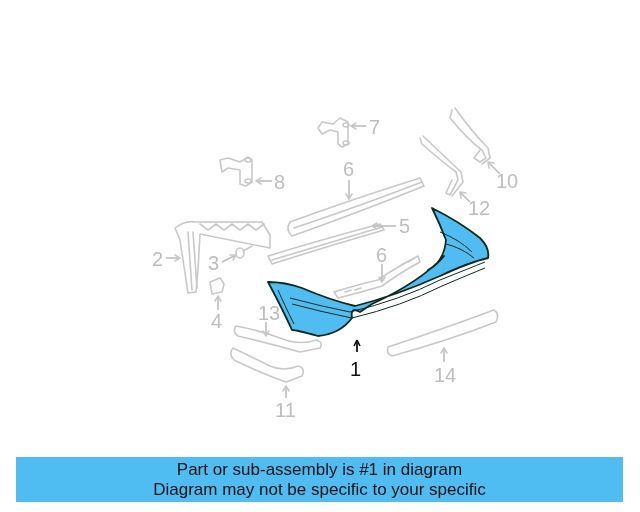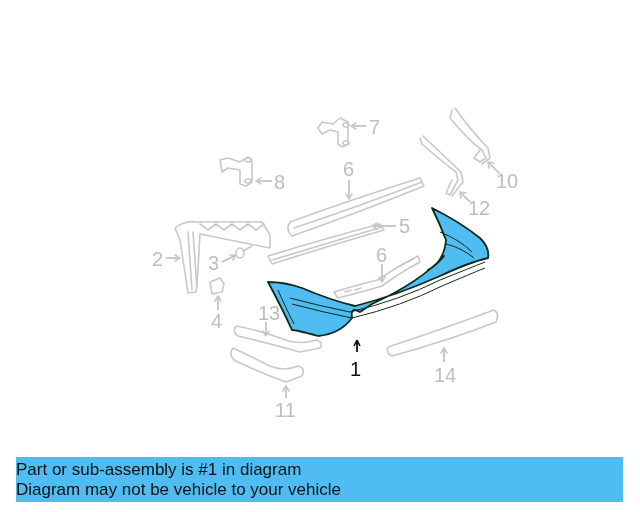--- a/index.html
+++ b/index.html
@@ -6,21 +6,21 @@
     body { width: 640px; height: 512px; position: relative; overflow: hidden; font-family: "Liberation Sans", sans-serif; }
     #diagram { position: absolute; left: 0; top: 0; width: 640px; height: 450px; }
     .callout { font-family: "Liberation Sans", sans-serif; font-size: 20px; fill: #bdbdbd; }
     .callout-main { font-family: "Liberation Sans", sans-serif; font-size: 20px; fill: #111111; }
     .ghost { fill: none; stroke: #c8c8c8; stroke-width: 1.6; stroke-linejoin: round; stroke-linecap: round; }
     .ghost-fill { fill: #ffffff; stroke: #c8c8c8; stroke-width: 1.6; stroke-linejoin: round; }
     .lead { stroke: #bdbdbd; stroke-width: 1.6; fill: none; }
     .lead-main { stroke: #111111; stroke-width: 1.8; fill: none; }
     #caption {
       position: absolute; left: 16px; top: 457px; width: 607px; height: 45px;
-      background: #4fbdf2; color: #111; 
+      background: #4fbdf2; color: #111; text-align: center;
       font-size: 17px; line-height: 20px; padding-top: 3px; box-sizing: border-box;
     }
     #caption div { white-space: nowrap; }
   </style>
 </head>
 <body>
 
 <svg id="diagram" viewBox="0 0 640 450" xmlns="http://www.w3.org/2000/svg">
 
   <g>
@@ -134,14 +134,14 @@
     <path d="M440,232 Q460,240 472,252 M446,244 Q462,248 474,258" fill="none" stroke="#0d2a1a" stroke-width="1"></path>
     <path d="M278,290 Q284,304 294,324" fill="none" stroke="#0d2a1a" stroke-width="1"></path>
     <line class="lead-main" x1="357" y1="340" x2="357" y2="352"></line>
     <path d="M357,340 l-3,6 M357,340 l3,6" stroke="#111" stroke-width="1.6" fill="none"></path>
     <text class="callout-main" x="350" y="376">1</text>
   </g>
 </svg>
 
 <div id="caption">
   <div>Part or sub-assembly is #1 in diagram</div>
-  <div>Diagram may not be vehicle to your vehicle</div>
+  <div>Diagram may not be specific to your specific</div>
 </div>
 
 </body></html>

